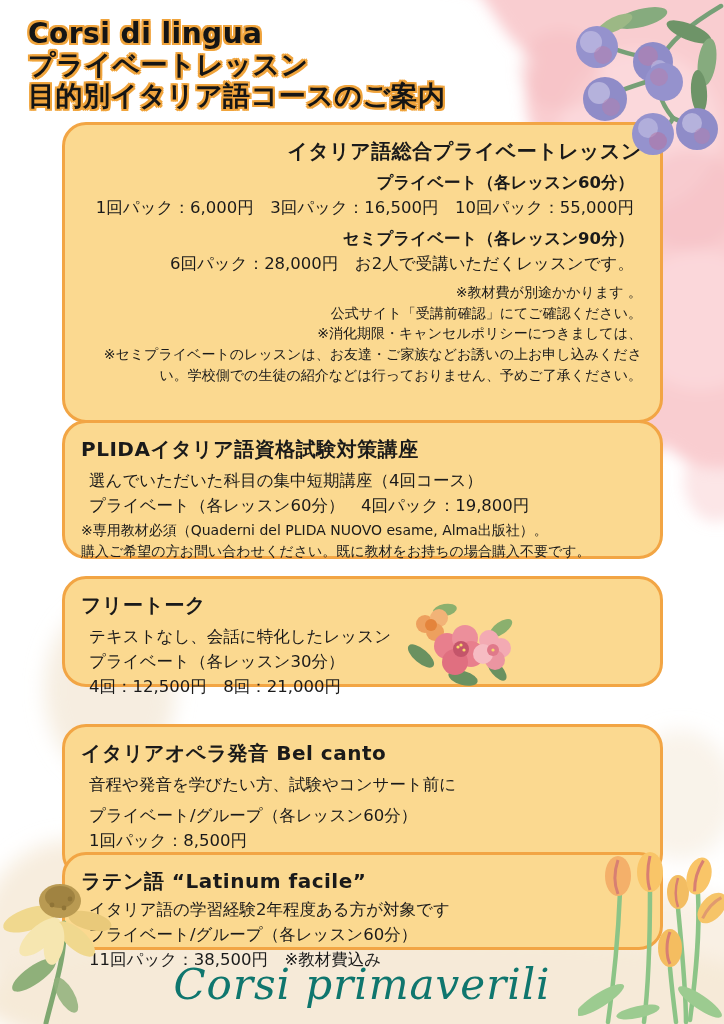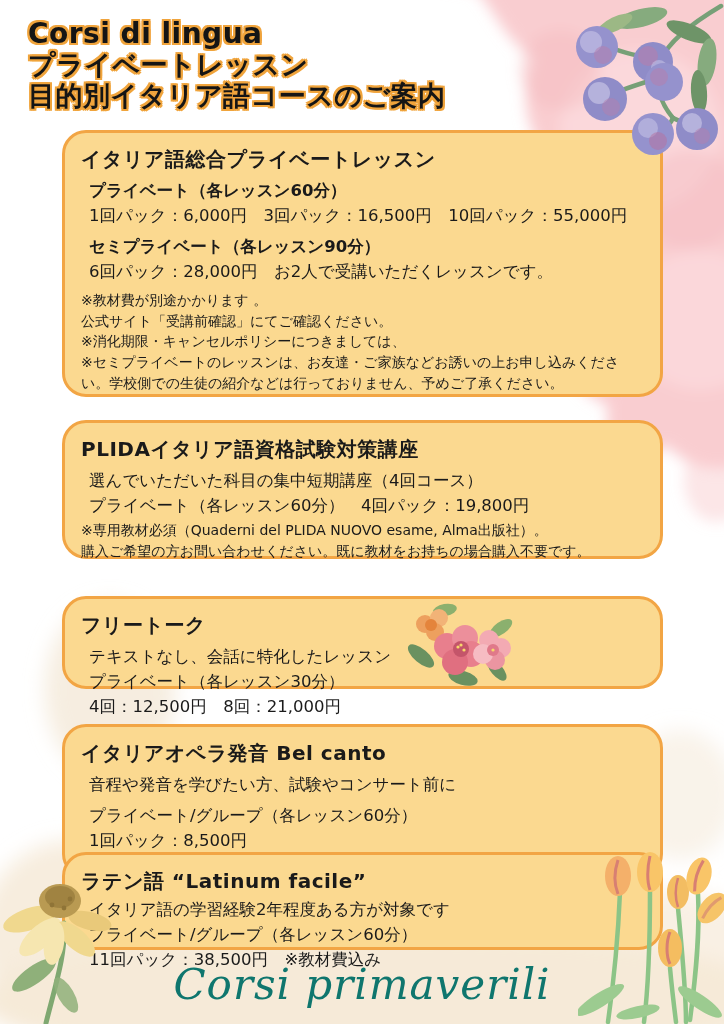--- a/index.html
+++ b/index.html
@@ -28,23 +28,23 @@
     background:#fbd990; border:3px solid #f2a544; border-radius:24px;
     padding:10px 18px 6px 16px; color:#1a1a1a;
   }
   .card-title { font-size:20px; font-weight:bold; margin:3px 0 7px; letter-spacing:0.5px; }
   .tline { font-size:16.5px; margin:3px 8px; }
   .bold  { font-weight:bold; }
   .gap-top { margin-top:9px; }
   .note { font-size:14px; line-height:1.48; margin:0; }
   .notes { margin-top:7px; }
 
-  #card-general  { top:130px; height:267px; }
+  #card-general  { top:122px; height:301px;text-align:right; }
   #card-plida    { top:420px; height:139px; }
-  #card-freetalk { top:596px; height:93px; }
+  #card-freetalk { top:576px; height:111px; }
   #card-belcanto { top:724px; height:154px; }
   #card-latin    { top:852px; height:98px; }
 
   
   .footer {
     position:absolute; left:0; top:960px; width:724px; z-index:3;
     text-align:center; font-family:"DejaVu Serif","Liberation Serif",serif;
     font-style:italic; font-size:42px; color:#0f766e; letter-spacing:1px;
   }
 

